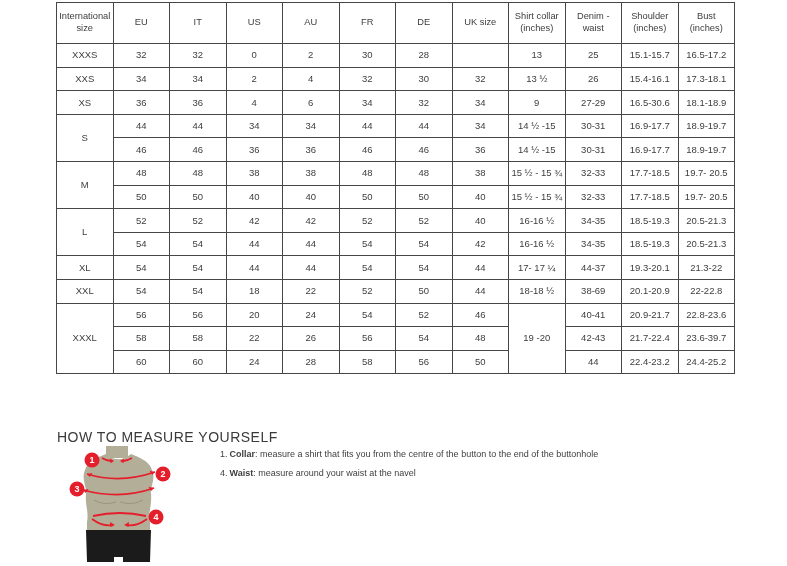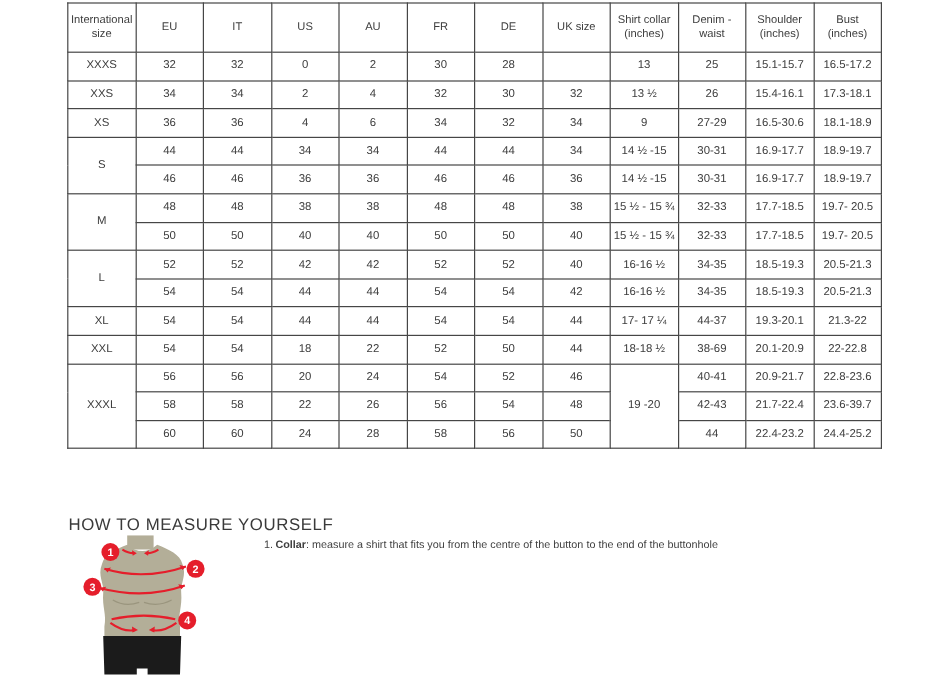--- a/index.html
+++ b/index.html
@@ -285,13 +285,14 @@
       <circle cx="11" cy="43" r="7.5" fill="#e51e2b" data-name="marker-3-icon"></circle>
       <text x="11" y="46.2" fill="#ffffff" data-name="marker-3-label">3</text>
       <circle cx="90" cy="71" r="7.5" fill="#e51e2b" data-name="marker-4-icon"></circle>
       <text x="90" y="74.2" fill="#ffffff" data-name="marker-4-label">4</text>
     </g>
   </svg>
 </div>
 
 <div class="measure-list" data-name="measure-list">
     <div class="measure-item" data-name="measure-item"><span class="num" data-name="measure-item-number">1.</span><b data-name="measure-item-label">Collar</b><span data-name="measure-item-text">: measure a shirt that fits you from the centre of the button to the end of the buttonhole</span></div>
+    <div class="measure-item" data-name="measure-item"><span class="num" data-name="measure-item-number">4.</span><b data-name="measure-item-label">Waist</b><span data-name="measure-item-text">: measure around your waist at the navel</span></div>
   </div>
 
 </body></html>

